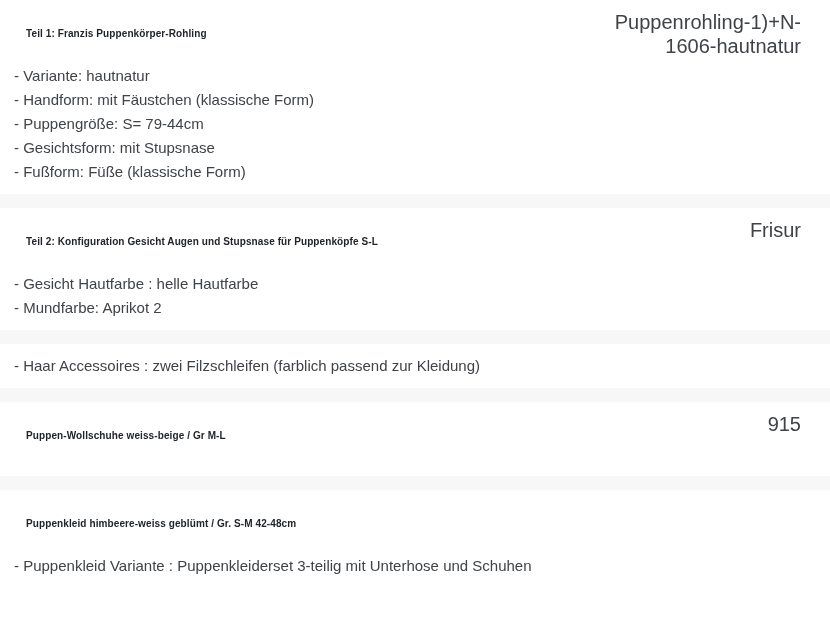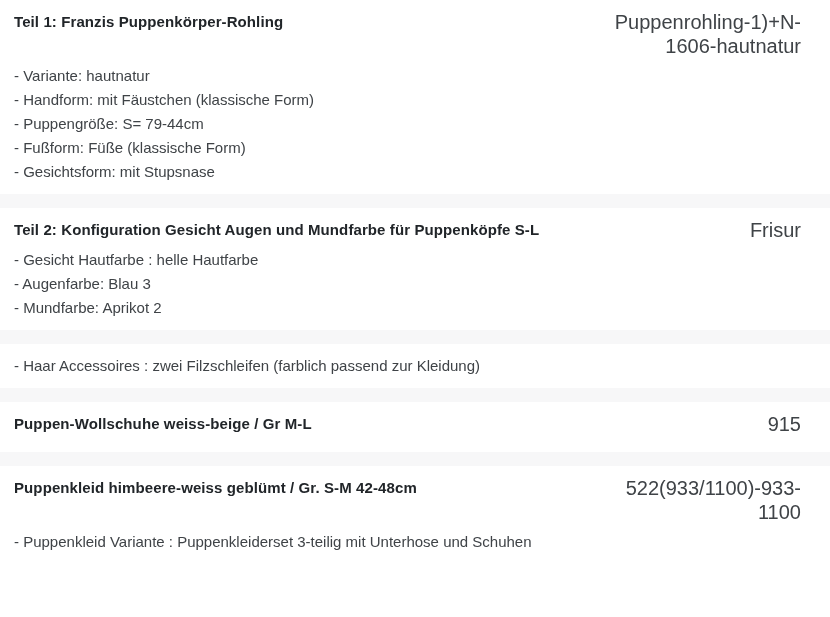--- a/index.html
+++ b/index.html
@@ -21,22 +21,22 @@
     padding: 10px 29px 10px 14px;
     background: var(--bg);
   }
   .head {
     display: flex;
     justify-content: space-between;
     align-items: flex-start;
     margin-bottom: 6px;
   }
   .head h3 {
-    margin: 0;
-    font-size: 15px;
+    margin: 12px;
+    font-size: 10px;
     font-weight: 700;
     line-height: 24px;
     color: var(--title);
     max-width: 600px;
     letter-spacing: 0.1px;
   }
   .code {
     font-size: 20px;
     font-weight: 400;
     line-height: 24px;
@@ -60,33 +60,32 @@
 <body>
 
 <div class="section">
   <div class="head">
     <h3>Teil 1: Franzis Puppenkörper-Rohling</h3>
     <div class="code">Puppenrohling-1)+N-1606-hautnatur</div>
   </div>
   <div class="detail">- Variante: hautnatur</div>
   <div class="detail">- Handform: mit Fäustchen (klassische Form)</div>
   <div class="detail">- Puppengröße: S= 79-44cm</div>
+  <div class="detail">- Gesichtsform: mit Stupsnase</div>
   <div class="detail">- Fußform: Füße (klassische Form)</div>
-  <div class="detail">- Gesichtsform: mit Stupsnase</div>
 </div>
 
 <div class="divider"></div>
 
 <div class="section">
   <div class="head">
-    <h3>Teil 2: Konfiguration Gesicht Augen und Mundfarbe für Puppenköpfe S-L</h3>
+    <h3>Teil 2: Konfiguration Gesicht Augen und Stupsnase für Puppenköpfe S-L</h3>
     <div class="code">Frisur</div>
   </div>
   <div class="detail">- Gesicht Hautfarbe : helle Hautfarbe</div>
-  <div class="detail">- Augenfarbe: Blau 3</div>
   <div class="detail">- Mundfarbe: Aprikot 2</div>
 </div>
 
 <div class="divider"></div>
 
 <div class="section">
   <div class="detail">- Haar Accessoires : zwei Filzschleifen (farblich passend zur Kleidung)</div>
 </div>
 
 <div class="divider"></div>
@@ -96,16 +95,15 @@
     <h3>Puppen-Wollschuhe weiss-beige / Gr M-L</h3>
     <div class="code">915</div>
   </div>
 </div>
 
 <div class="divider"></div>
 
 <div class="section">
   <div class="head">
     <h3>Puppenkleid himbeere-weiss geblümt / Gr. S-M 42-48cm</h3>
-    <div class="code">522(933/1100)-933-1100</div>
   </div>
   <div class="detail">- Puppenkleid Variante : Puppenkleiderset 3-teilig mit Unterhose und Schuhen</div>
 </div>
 
 </body></html>

